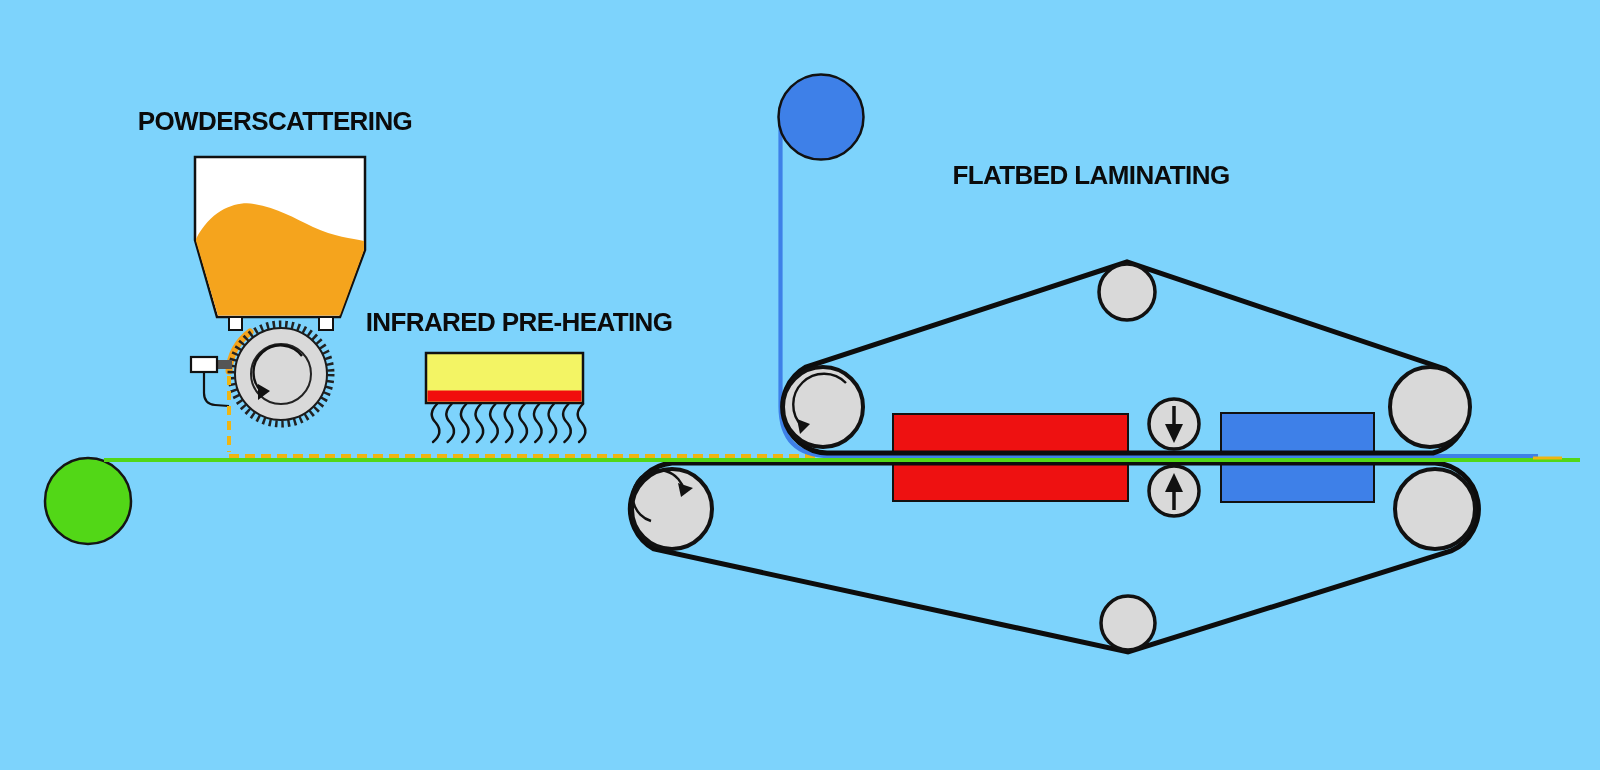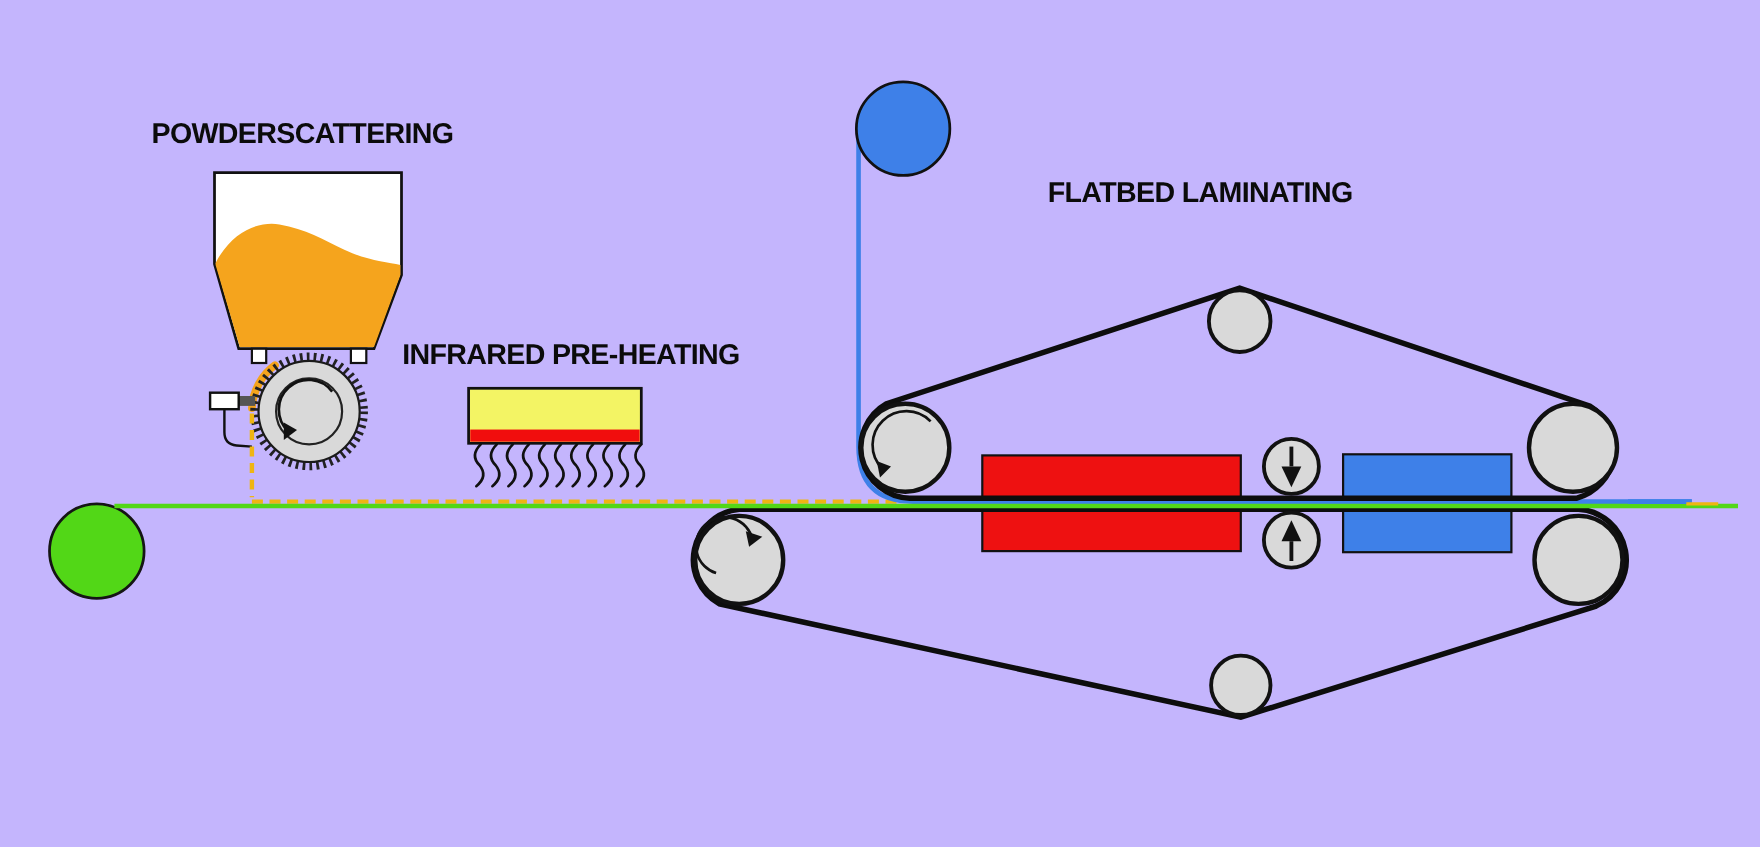--- a/index.html
+++ b/index.html
@@ -1,16 +1,16 @@
 <!DOCTYPE html>
 <html><head>
 <meta charset="utf-8">
 <style>
   html,body{margin:0;padding:0;background:#ffffff;}
-  .stage{position:relative;width:1600px;height:770px;background:#c4b5fd;overflow:hidden;
+  .stage{position:relative;width:1600px;height:770px;background:#7dd3fc;overflow:hidden;
          font-family:"Liberation Sans", sans-serif;}
   svg{position:absolute;left:0;top:0;}
   text.diagram-label{font-family:"Liberation Sans", sans-serif;font-weight:bold;
        font-size:26px;letter-spacing:-0.6px;fill:#0b0b0b;}
 </style>
 </head>
 <body>
 
 <div class="stage">
 <svg width="1600" height="770" viewBox="0 0 1600 770">

